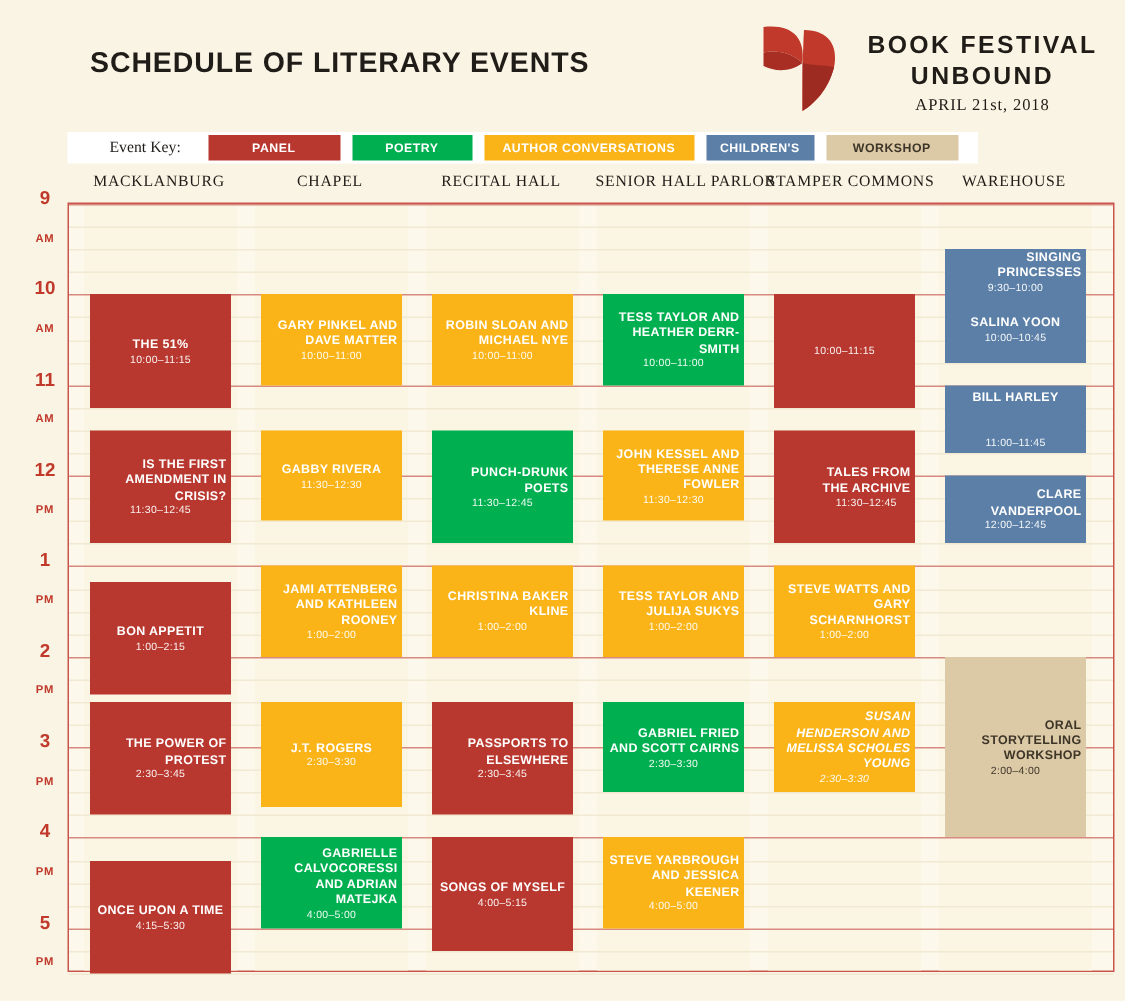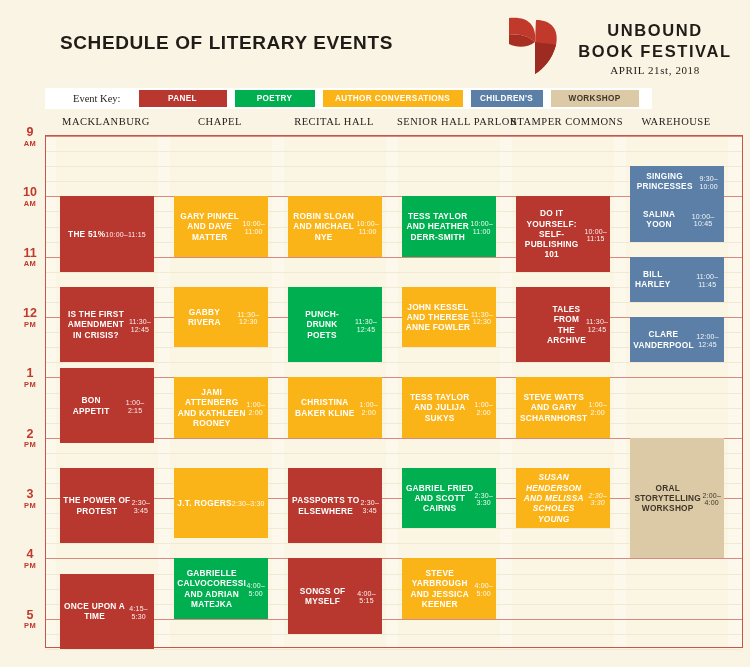--- a/index.html
+++ b/index.html
@@ -66,26 +66,26 @@
     background:#FBF5E4;
   }
   .hour-line{position:absolute;left:0;width:100%;height:1px;background:#D98A80;}
   .quarter-line{position:absolute;left:0;width:100%;height:1px;background:#F2E9D2;}
 
   .time-label{
     position:absolute;left:18px;width:24px;text-align:center;
     color:#C0392B;font-weight:bold;line-height:1;
   }
   .time-hour{font-size:12.5px;}
-  .time-mer{font-size:7.5px;letter-spacing:0.5px;margin-top:1px;}
+  .time-mer{font-size:7.5px;letter-spacing:0.5px;margin-top:16px;}
 
   .event{
     position:absolute;box-sizing:border-box;
-    display:flex;align-items:center;justify-content:center;
-    text-align:center;padding:2px 3px;overflow:hidden;
+    display:flex;flex-direction:column;align-items:center;justify-content:center;
+    text-align:right;padding:2px 3px;overflow:hidden;
   }
   .event-title{
     font-size:8.3px;font-weight:bold;letter-spacing:0.25px;line-height:1.24;
   }
   .event-time{
     font-size:7px;letter-spacing:0.2px;margin-top:2.5px;line-height:1.1;
   }
 </style>
 </head>
 <body>
@@ -95,22 +95,22 @@
   <div id="page-title">SCHEDULE OF LITERARY EVENTS</div>
 
   <div id="brand">
     <svg id="logo-mark" viewBox="0 0 56 62">
       <path d="M4 4 C22 2 32 10 30 28 C24 22 14 19 4 21 Z" fill="#C0392B"></path>
       <path d="M4 21 C14 19 24 22 30 28 C22 34 12 34 4 30 Z" fill="#A82E24"></path>
       <path d="M31 6 C47 6 54 16 51 31 C47 46 38 55 30 60 C30 44 30 22 31 6 Z" fill="#C0392B"></path>
       <path d="M30 28 C38 30 46 29 51 31 C47 46 38 55 30 60 Z" fill="#9E2B21"></path>
     </svg>
     <div id="brand-text">
+      <div class="brand-line">BOOK  FESTIVAL</div>
       <div class="brand-line">UNBOUND</div>
-      <div class="brand-line">BOOK  FESTIVAL</div>
       <div id="brand-date">APRIL 21st, 2018</div>
     </div>
   </div>
 </div>
 
 <div id="event-key">
   <div id="event-key-label">Event Key:</div>
   <div id="key-chips" style="display:flex;align-items:center;">
       <div class="key-chip" style="background: rgb(184, 55, 46); color: rgb(255, 255, 255); width: 88px;">
         <span>PANEL</span>
@@ -225,21 +225,21 @@
       </div>
     <div id="events-layer">
         <div class="event" style="left: 14px; width: 94px; top: 60.3529px; height: 75.4412px; background: rgb(184, 55, 46); color: rgb(255, 255, 255);">
           <div class="event-title">THE 51%</div>
           <div class="event-time" style="color: rgba(255, 255, 255, 0.93);">10:00–11:15</div>
         </div>
         <div class="event" style="left: 14px; width: 94px; top: 150.882px; height: 75.4412px; background: rgb(184, 55, 46); color: rgb(255, 255, 255);">
           <div class="event-title">IS THE FIRST AMENDMENT IN CRISIS?</div>
           <div class="event-time" style="color: rgba(255, 255, 255, 0.93);">11:30–12:45</div>
         </div>
-        <div class="event" style="left: 14px; width: 94px; top: 232px; height: 75.4412px; background: rgb(184, 55, 46); color: rgb(255, 255, 255);">
+        <div class="event" style="left: 14px; width: 94px; top: 252px; height: 75.4412px; background: rgb(184, 55, 46); color: rgb(255, 255, 255);">
           <div class="event-title">BON APPETIT</div>
           <div class="event-time" style="color: rgba(255, 255, 255, 0.93);">1:00–2:15</div>
         </div>
         <div class="event" style="left: 14px; width: 94px; top: 331.941px; height: 75.4412px; background: rgb(184, 55, 46); color: rgb(255, 255, 255);">
           <div class="event-title">THE POWER OF PROTEST</div>
           <div class="event-time" style="color: rgba(255, 255, 255, 0.93);">2:30–3:45</div>
         </div>
         <div class="event" style="left: 14px; width: 94px; top: 437.559px; height: 75.4412px; background: rgb(184, 55, 46); color: rgb(255, 255, 255);">
           <div class="event-title">ONCE UPON A TIME</div>
           <div class="event-time" style="color: rgba(255, 255, 255, 0.93);">4:15–5:30</div>
@@ -298,21 +298,20 @@
         </div>
         <div class="event" style="left: 356px; width: 94px; top: 331.941px; height: 60.3529px; background: rgb(0, 176, 80); color: rgb(255, 255, 255);">
           <div class="event-title">GABRIEL FRIED AND SCOTT CAIRNS</div>
           <div class="event-time" style="color: rgba(255, 255, 255, 0.93);">2:30–3:30</div>
         </div>
         <div class="event" style="left: 356px; width: 94px; top: 422.471px; height: 60.3529px; background: rgb(251, 180, 23); color: rgb(255, 255, 255);">
           <div class="event-title">STEVE YARBROUGH AND JESSICA KEENER</div>
           <div class="event-time" style="color: rgba(255, 255, 255, 0.93);">4:00–5:00</div>
         </div>
         <div class="event" style="left: 470px; width: 94px; top: 60.3529px; height: 75.4412px; background: rgb(184, 55, 46); color: rgb(255, 255, 255);">
-          <div class="event-title">DO IT YOURSELF: SELF-PUBLISHING 101</div>
           <div class="event-time" style="color: rgba(255, 255, 255, 0.93);">10:00–11:15</div>
         </div>
         <div class="event" style="left: 470px; width: 94px; top: 150.882px; height: 75.4412px; background: rgb(184, 55, 46); color: rgb(255, 255, 255); padding-left: 32px;">
           <div class="event-title">TALES FROM THE ARCHIVE</div>
           <div class="event-time" style="color: rgba(255, 255, 255, 0.93);">11:30–12:45</div>
         </div>
         <div class="event" style="left: 470px; width: 94px; top: 241.412px; height: 60.3529px; background: rgb(251, 180, 23); color: rgb(255, 255, 255);">
           <div class="event-title">STEVE WATTS AND GARY SCHARNHORST</div>
           <div class="event-time" style="color: rgba(255, 255, 255, 0.93);">1:00–2:00</div>
         </div>

